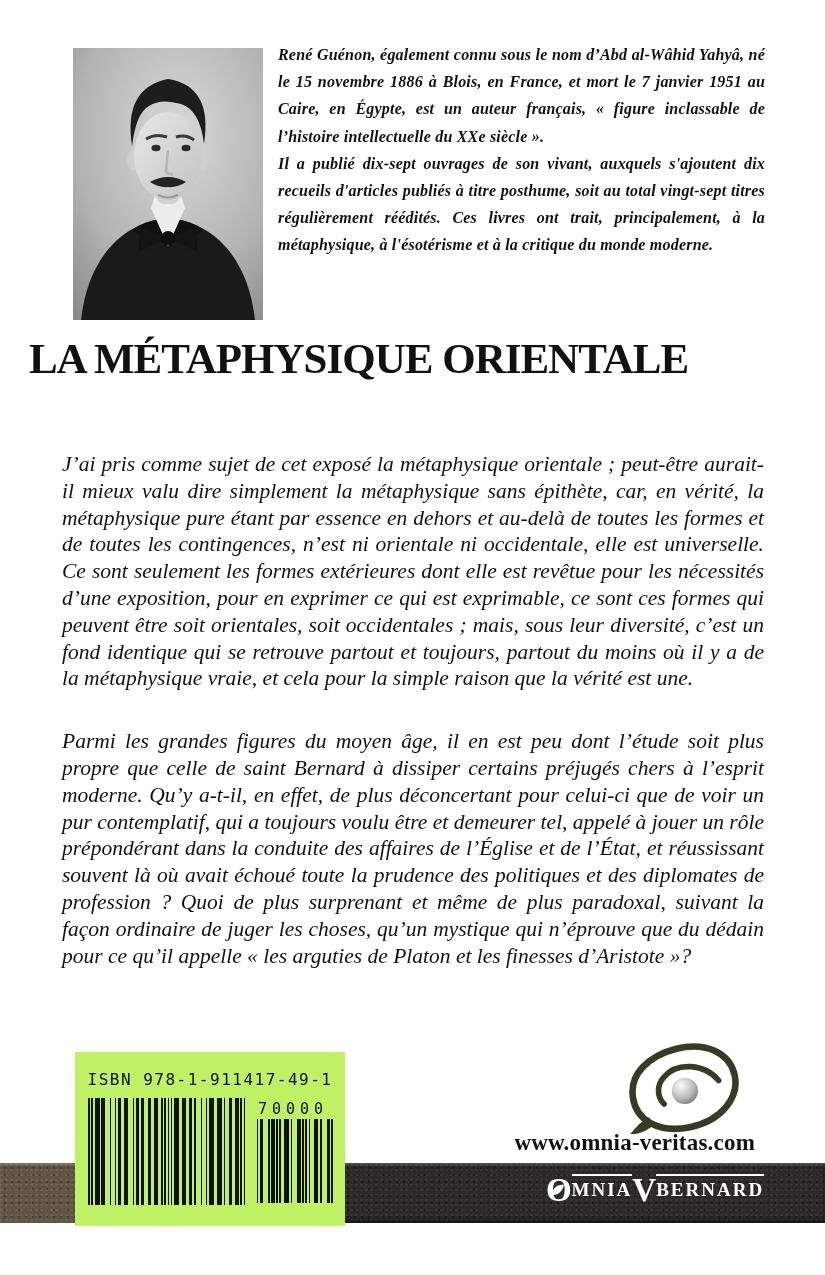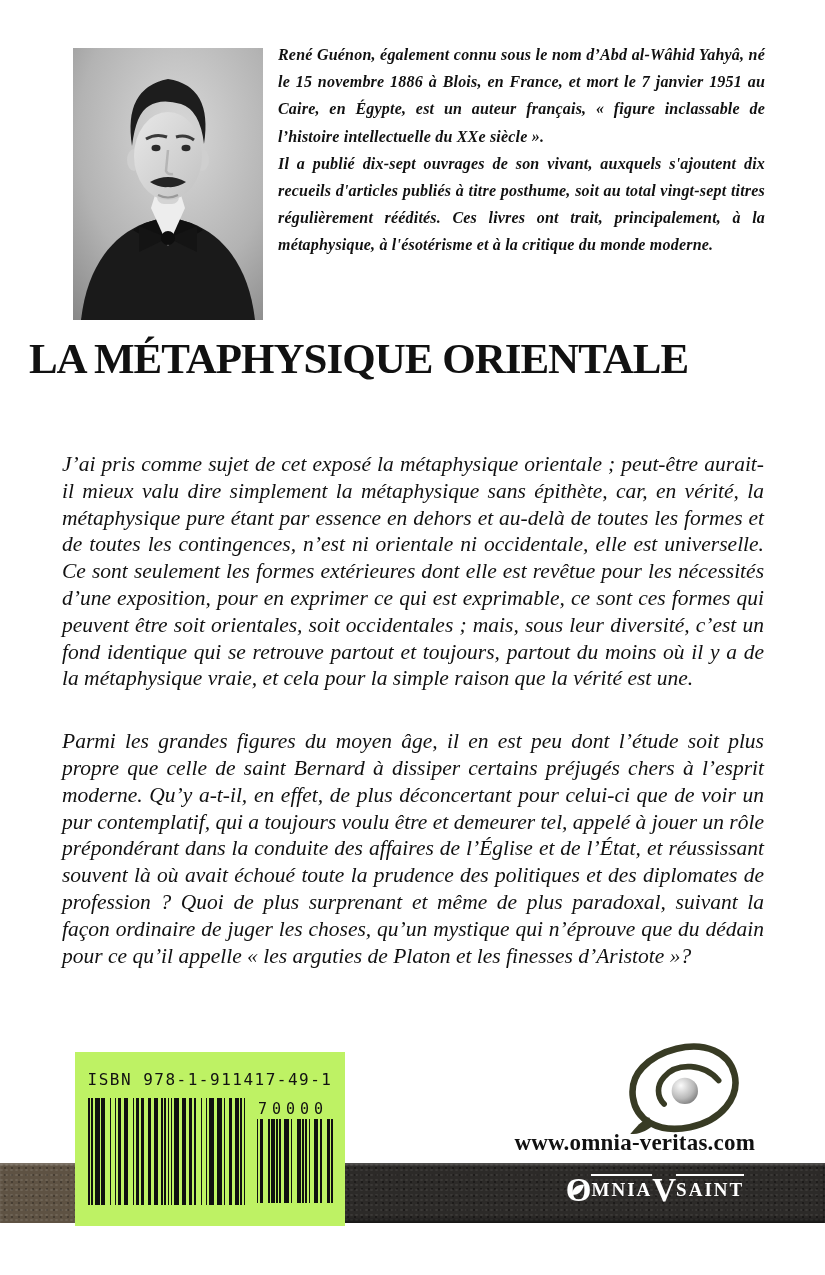--- a/index.html
+++ b/index.html
@@ -130,21 +130,21 @@
 
   <div class="band-logo">
     <span class="wm-big">
       <span>O</span>
       <svg class="wm-leaf" width="16" height="16" viewBox="0 0 16 16">
         <path d="M2,13 C2,6 8,2 14,3 C12,10 8,13 2,13 Z" fill="#ffffff"></path>
       </svg>
     </span>
     <span class="wm-small">MNIA</span>
       <span class="wm-big">V</span>
-      <span class="wm-small">SAINT</span>
+      <span class="wm-small">BERNARD</span>
   </div>
 
   <div class="barcode-box">
     <div class="isbn-label">ISBN 978-1-911417-49-1</div>
     <div class="bars main-bars">
         <i class="b1"></i>
         <i class="b0"></i>
         <i class="b1"></i>
         <i class="b0"></i>
         <i class="b1"></i>

